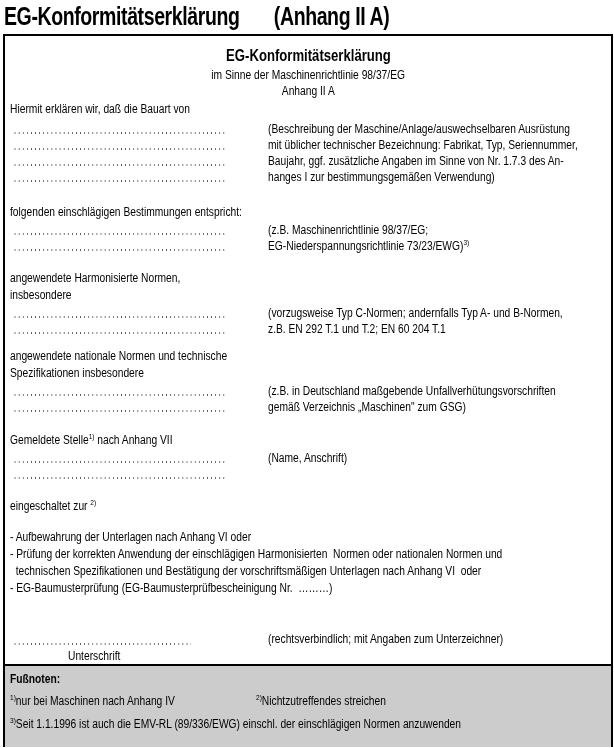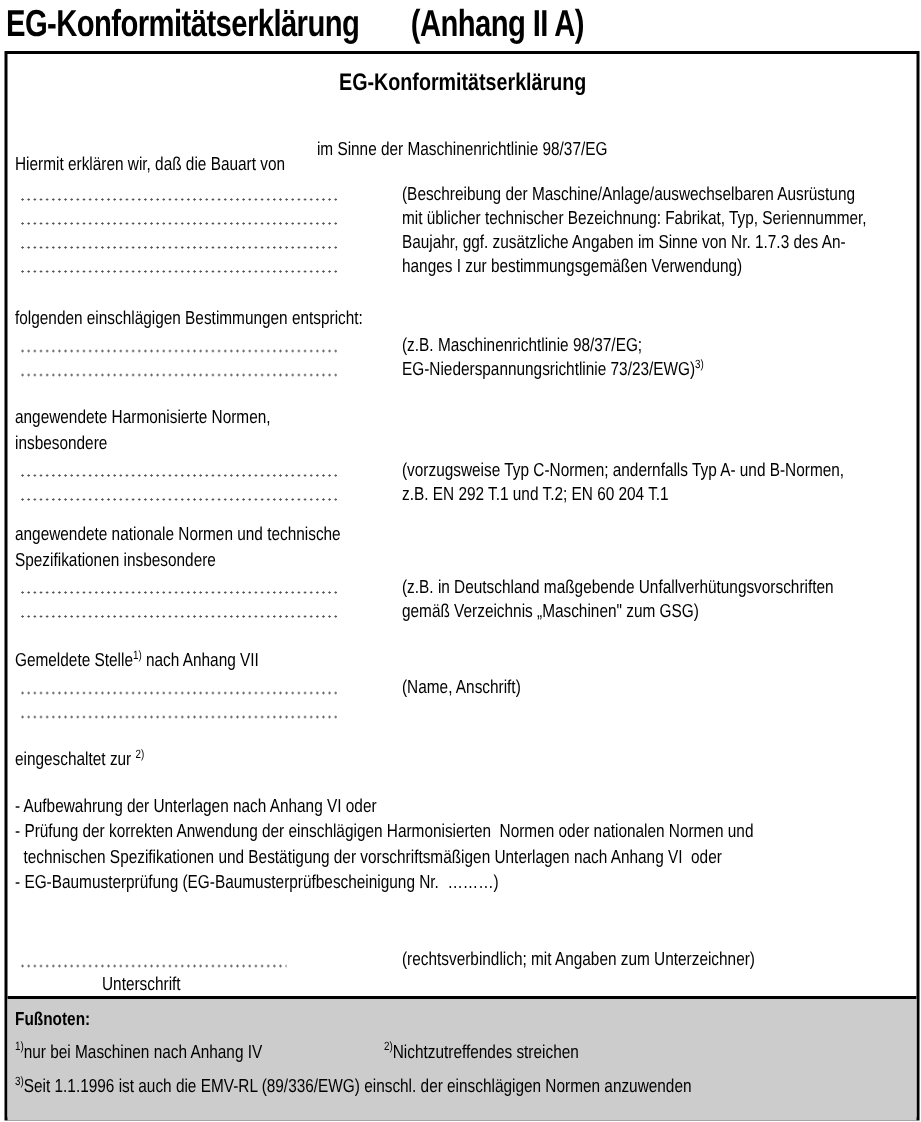--- a/index.html
+++ b/index.html
@@ -58,21 +58,20 @@
       transform: scaleX(0.82);
     }
     .h-title {
       font-size: 16px;
       font-weight: bold;
       line-height: 20px;
     }
     .h-sub {
       font-size: 12.5px;
       line-height: 16px;
-      margin-top: 24px;
     }
     .dots {
       position: absolute;
       left: 8px;
       width: 212px;
       height: 2px;
       background-image: radial-gradient(circle, #555 0.6px, transparent 0.9px);
       background-size: 4.1px 2px;
       background-repeat: repeat-x;
     }
@@ -113,20 +112,23 @@
   <span>EG-Konformitätserklärung</span><span class="annex">(Anhang II A)</span>
 </div>
 
 <div id="form-box">
 
   <div class="center-block h-title" style="top:10px;">
     <span>EG-Konformitätserklärung</span>
   </div>
   <div class="center-block h-sub" style="top:31px;">
     <span>im Sinne der Maschinenrichtlinie 98/37/EG</span>
+  </div>
+  <div class="center-block h-sub" style="top:47px;">
+    <span>Anhang II A</span>
   </div>
 
   <div class="t" style="left:5px; top:66px;">Hiermit erklären wir, daß die Bauart von</div>
   <div class="dots" style="top:96px;"></div>
   <div class="dots" style="top:112px;"></div>
   <div class="dots" style="top:128px;"></div>
   <div class="dots" style="top:144px;"></div>
   <div class="t" style="left:263px; top:86px;">(Beschreibung der Maschine/Anlage/auswechselbaren Ausrüstung</div>
   <div class="t" style="left:263px; top:102px;">mit üblicher technischer Bezeichnung: Fabrikat, Typ, Seriennummer,</div>
   <div class="t" style="left:263px; top:118px;">Baujahr, ggf. zusätzliche Angaben im Sinne von Nr. 1.7.3 des An-</div>

